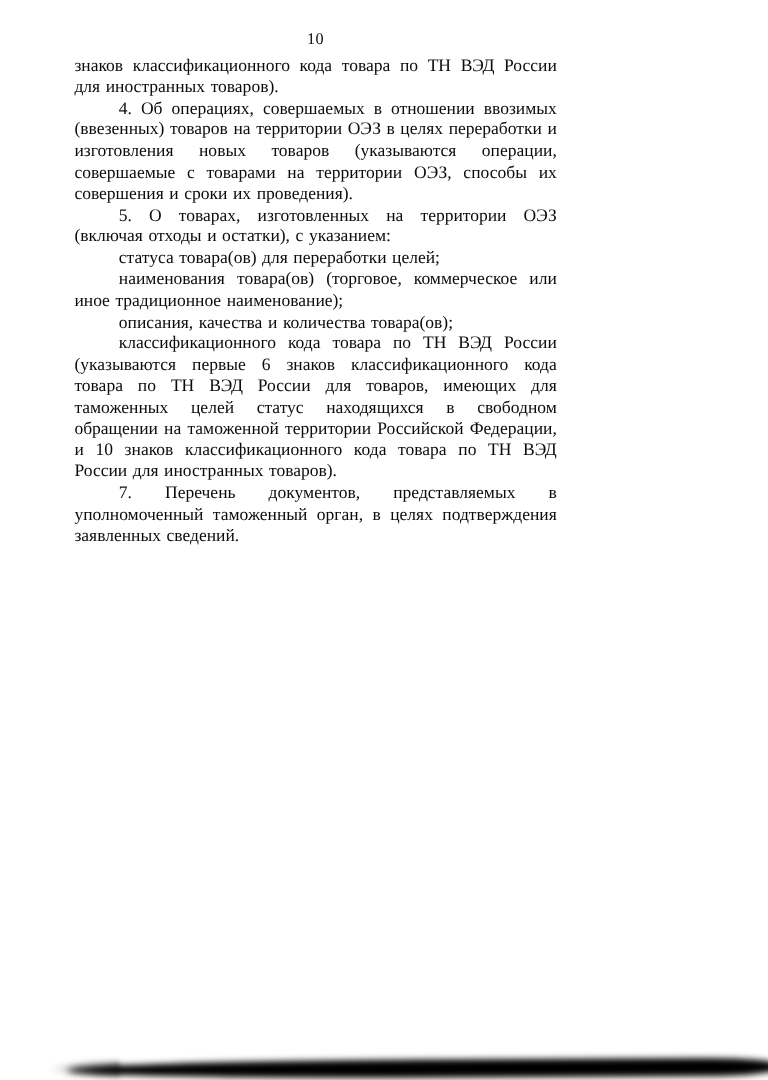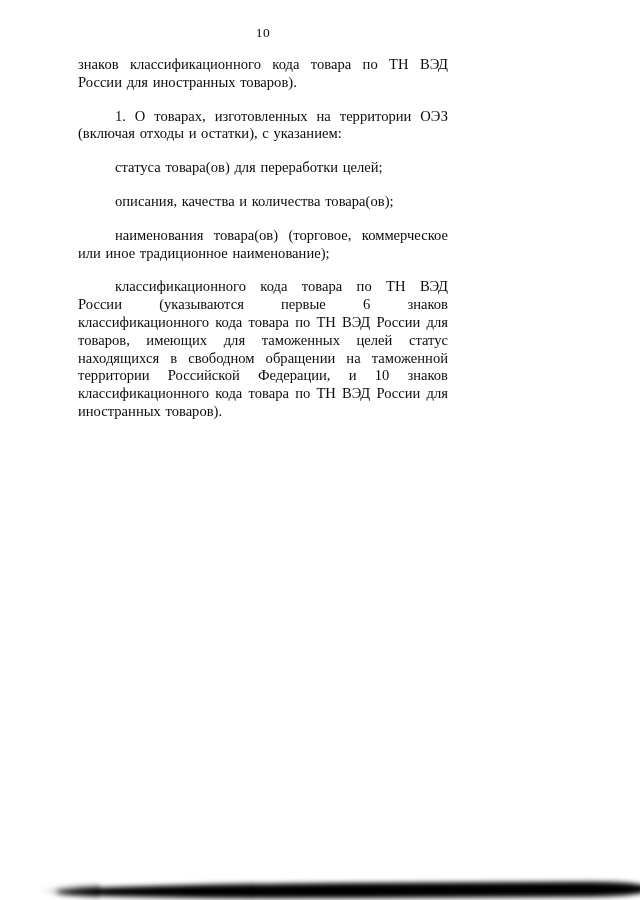--- a/index.html
+++ b/index.html
@@ -24,21 +24,21 @@
     padding: 25px 44px 0 62px;
   }
   .page-number {
     text-align: center;
     font-size: 13.5px;
     line-height: 15px;
     margin-bottom: 7px;
     letter-spacing: 0.5px;
   }
   .page p {
-    margin: 16px;
+    margin: 0;
     font-size: 14.6px;
     line-height: 17.8px;
     text-align: justify;
     word-spacing: 1px;
   }
   .page p.indent {
     text-indent: 37px;
   }
   
   .scan-edge {
@@ -63,28 +63,30 @@
   }
 </style>
 </head>
 <body>
 
 <div class="page">
   <div class="page-number">10</div>
 
   <p>знаков классификационного кода товара по ТН ВЭД России для иностранных товаров).</p>
 
+  <p class="indent">4. Об операциях, совершаемых в отношении ввозимых (ввезенных) товаров на территории ОЭЗ в целях переработки и изготовления новых товаров (указываются операции, совершаемые с товарами на территории ОЭЗ, способы их совершения и сроки их проведения).</p>
 
-  <p class="indent">1. О товарах, изготовленных на территории ОЭЗ (включая отходы и остатки), с указанием:</p>
+  <p class="indent">5. О товарах, изготовленных на территории ОЭЗ (включая отходы и остатки), с указанием:</p>
 
   <p class="indent">статуса товара(ов) для переработки целей;</p>
 
+  <p class="indent">наименования товара(ов) (торговое, коммерческое или иное традиционное наименование);</p>
+
   <p class="indent">описания, качества и количества товара(ов);</p>
-
-  <p class="indent">наименования товара(ов) (торговое, коммерческое или иное традиционное наименование);</p>
 
   <p class="indent">классификационного кода товара по ТН ВЭД России (указываются первые 6 знаков классификационного кода товара по ТН ВЭД России для товаров, имеющих для таможенных целей статус находящихся в свободном обращении на таможенной территории Российской Федерации, и 10 знаков классификационного кода товара по ТН ВЭД России для иностранных товаров).</p>
 
 
+  <p class="indent">7. Перечень документов, представляемых в уполномоченный таможенный орган, в целях подтверждения заявленных сведений.</p>
 </div>
 
 <div class="scan-edge"></div>
 <div class="scan-edge-fade"></div>
 
 </body></html>

